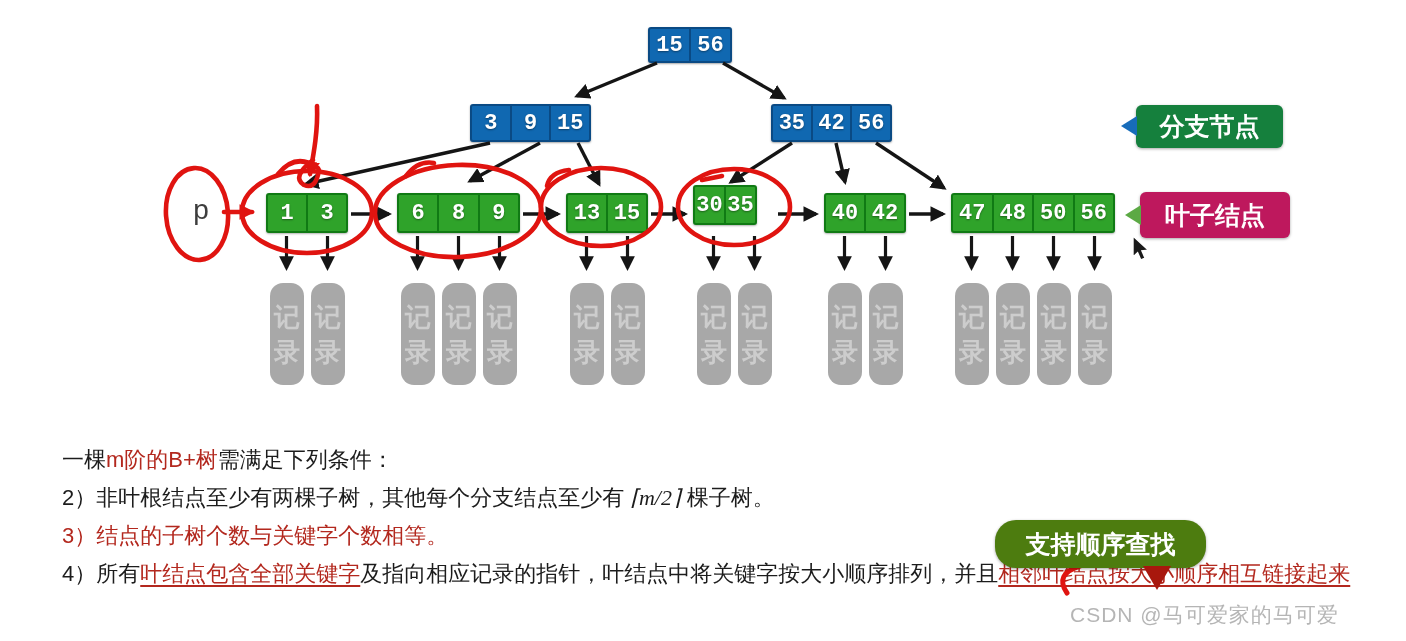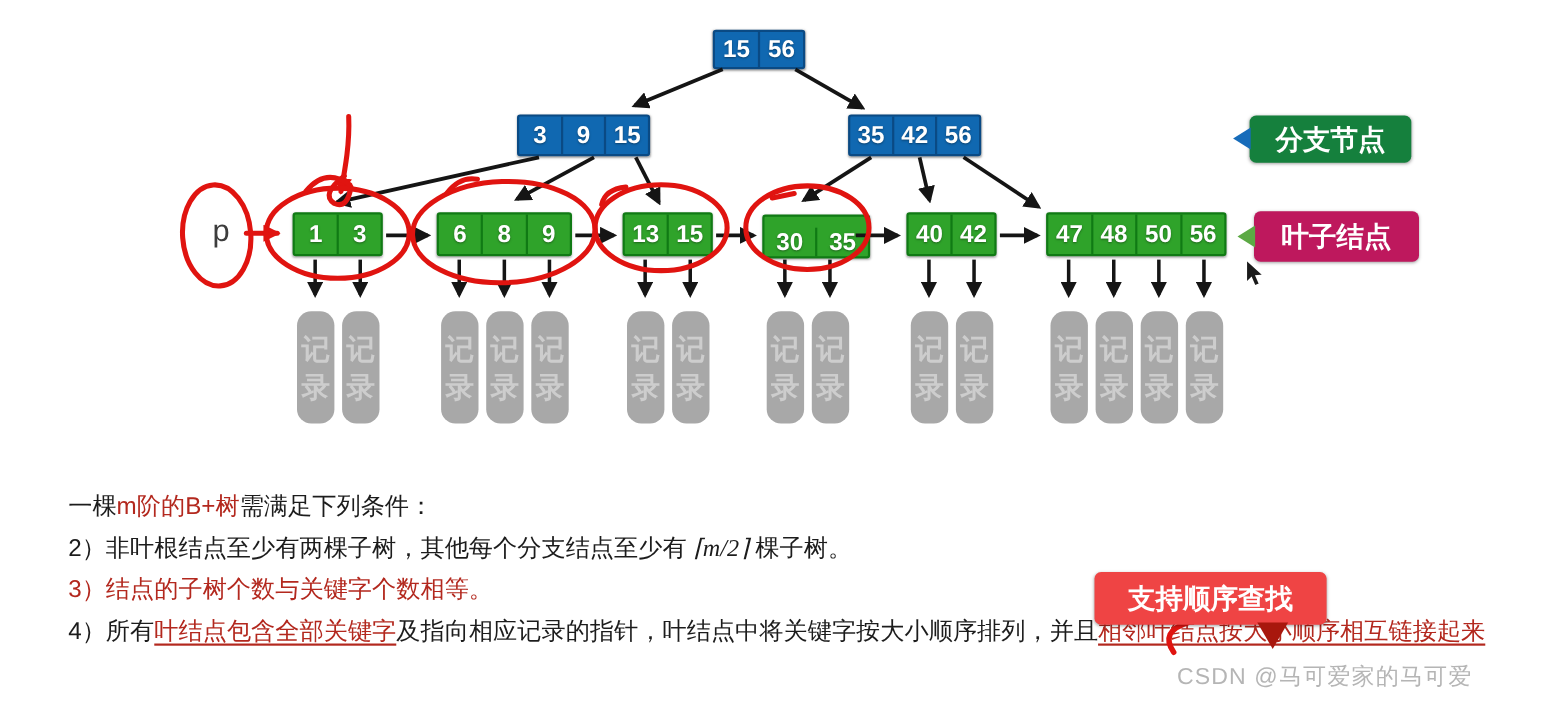--- a/index.html
+++ b/index.html
@@ -3,40 +3,40 @@
 <meta charset="utf-8">
 <style>
   html,body{margin:0;padding:0;background:#fff;}
   .stage{position:relative;width:1406px;height:641px;background:#ffffff;overflow:hidden;
          font-family:"Liberation Sans",sans-serif;}
   
   .node{position:absolute;display:flex;box-sizing:border-box;border-radius:3px;}
   .b-node{background:#1068b1;border:2px solid #0a4a84;box-shadow:0 1px 2px rgba(0,0,0,.35);}
   .g-node{background:#2fa32a;border:2px solid #107a14;box-shadow:0 1px 2px rgba(0,0,0,.3);}
   .cell{flex:1;display:flex;align-items:center;justify-content:center;
-        color:#fff;font-weight:bold;font-size:22px;text-shadow:0 1px 2px rgba(0,0,0,.4);}
+        color:#fff;font-weight:bold;font-size:22px;text-shadow:0 1px 2px rgba(0,0,0,.4);font-family:Liberation Mono, monospace;}
   .b-node .cell + .cell{border-left:2px solid #0a4a84;}
   .g-node .cell + .cell{border-left:2px solid #107a14;}
   .p-label{position:absolute;left:186px;top:194px;width:30px;text-align:center;
            font-size:28px;color:#3d3d3d;}
   
   .record{position:absolute;width:34px;background:#a8a8a8;border-radius:13px;
           display:flex;flex-direction:column;align-items:center;justify-content:center;
           gap:9px;color:#cdcdcd;font-weight:bold;font-size:26px;line-height:1;}
   
   .callout{position:absolute;display:flex;align-items:center;justify-content:center;
            color:#fff;font-weight:bold;border-radius:6px;z-index:6;
            box-shadow:0 1px 3px rgba(0,0,0,.35);}
   .callout-branch{left:1136px;top:105px;width:147px;height:43px;background:#15803d;font-size:25px;}
   .callout-branch::before{content:"";position:absolute;left:-15px;top:11px;
       border:10px solid transparent;border-right:16px solid #176cba;border-left:0;}
   .callout-leaf{left:1140px;top:192px;width:150px;height:46px;background:#be185d;font-size:25px;}
   .callout-leaf::before{content:"";position:absolute;left:-15px;top:13px;
       border:10px solid transparent;border-right:16px solid #5ca944;border-left:0;}
-  .callout-seq{left:995px;top:520px;width:211px;height:48px;background:#ef4444;font-size:25px;}
+  .callout-seq{left:995px;top:520px;width:211px;height:48px;background:#4d7c0f;font-size:25px;border-radius:21px;}
   .callout-seq::after{content:"";position:absolute;left:148px;bottom:-22px;
       border:14px solid transparent;border-bottom:0;border-top:24px solid #a8170d;}
   
   .note{position:absolute;left:455px;top:415px;font-size:23px;color:#1c1c1c;}
   .conditions{position:absolute;left:62px;top:441px;font-size:22px;color:#1c1c1c;
               line-height:38px;white-space:nowrap;z-index:4;}
   .seg-red{color:#b3281e;}
   .seg-u{text-decoration:underline;text-decoration-thickness:2px;text-underline-offset:4px;}
   .seg-math{font-family:"Liberation Serif",serif;font-style:italic;}
   .watermark{position:absolute;left:1030px;top:601px;font-size:21px;color:#a9a9a9;
@@ -99,21 +99,21 @@
         <div class="cell">15</div>
       </div>
       <div class="record" style="left: 570px; top: 283px; height: 102px;">
         <span>记</span>
         <span>录</span>
       </div>
       <div class="record" style="left: 611px; top: 283px; height: 102px;">
         <span>记</span>
         <span>录</span>
       </div>
-      <div class="node g-node" style="left: 693px; top: 195px; width: 98px; height: 40px; align-items: flex-end;">
+      <div class="node g-node" style="left: 693px; top: 185px; width: 64px; height: 40px;">
         <div class="cell">30</div>
         <div class="cell">35</div>
       </div>
       <div class="record" style="left: 697px; top: 283px; height: 102px;">
         <span>记</span>
         <span>录</span>
       </div>
       <div class="record" style="left: 738px; top: 283px; height: 102px;">
         <span>记</span>
         <span>录</span>

